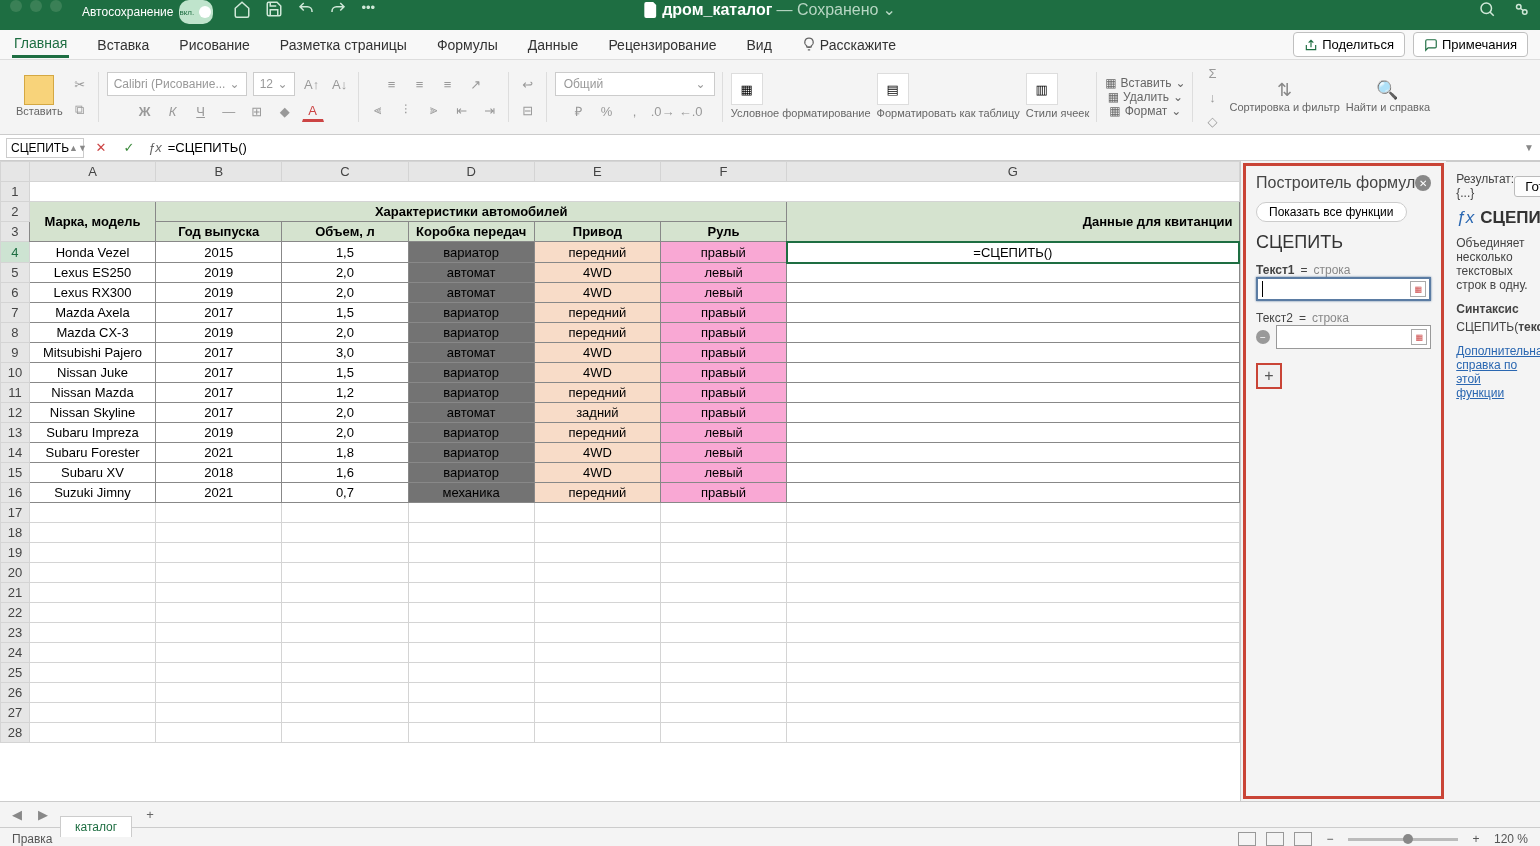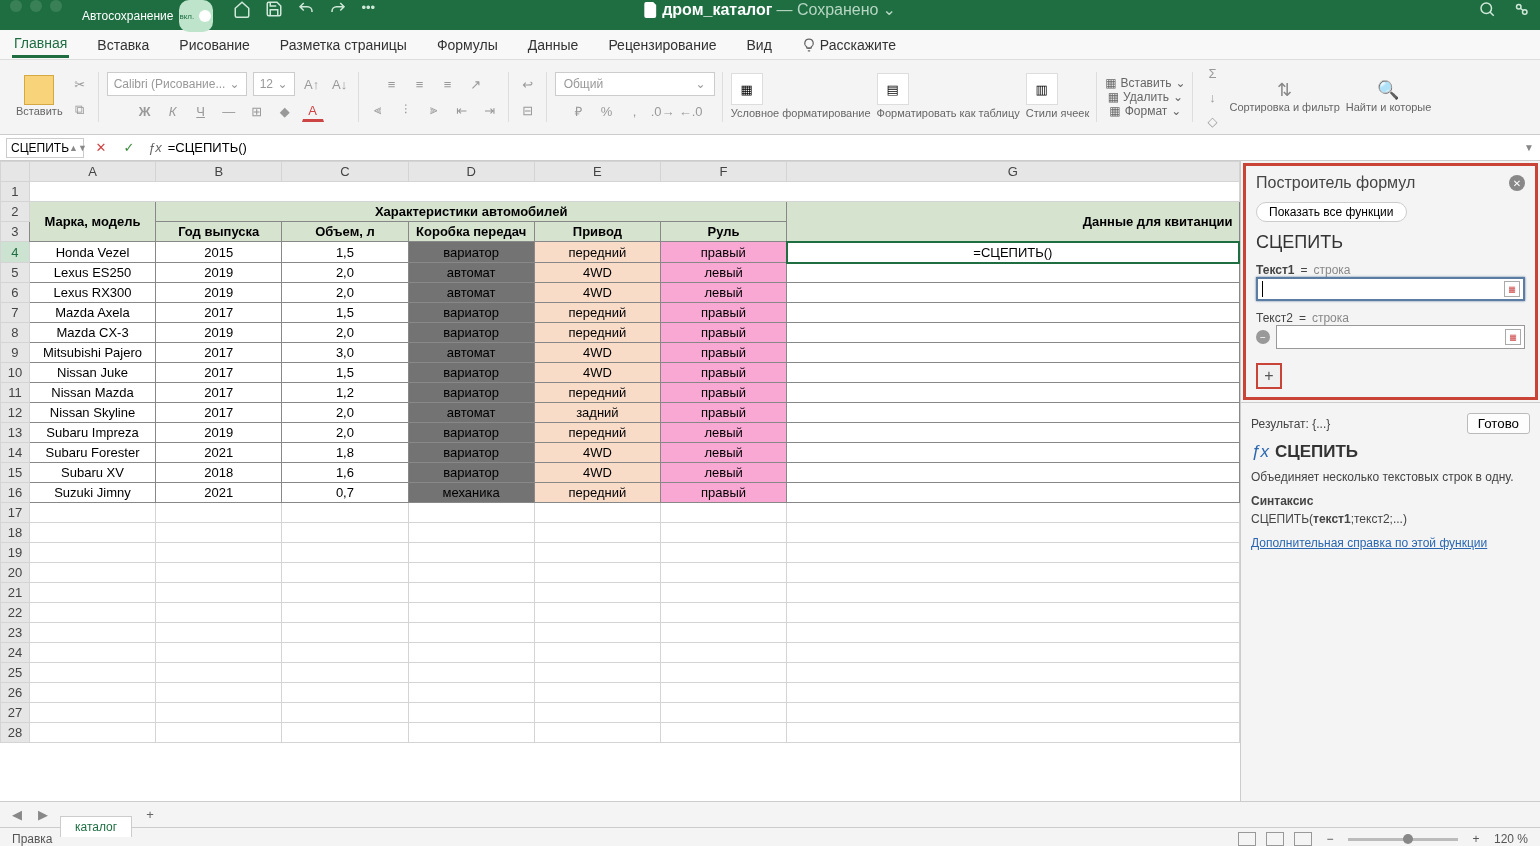--- a/index.html
+++ b/index.html
@@ -1,31 +1,31 @@
 <!DOCTYPE html>
 <html><head>
 <meta charset="utf-8">
 <style>
 * { margin: 0; padding: 0; box-sizing: border-box; font-family: -apple-system, "Segoe UI", sans-serif; }
 body { background: #f0f0f0; width: 1540px; height: 846px; overflow: hidden; font-size: 13px; }
 .titlebar { height: 30px; background: #1e6e42; display: flex; align-items: flex-start; padding: 0 10px; color: #fff; }
 .traffic { display: flex; gap: 8px; margin-right: 20px; }
 .tl { width: 12px; height: 12px; border-radius: 50%; background: #3a8056; }
 .autosave { display: flex; align-items: center; gap: 6px; font-size: 12px; }
-.toggle { width: 34px; height: 32px; background: #bfe4cc; border-radius: 10px; position: relative; font-size: 8px; color: #1e6e42; display: flex; align-items: center; }
+.toggle { width: 34px; height: 24px; background: #bfe4cc; border-radius: 10px; position: relative; font-size: 8px; color: #1e6e42; display: flex; align-items: center; }
 .toggle::after { content: ""; width: 12px; height: 12px; background: #fff; border-radius: 50%; position: absolute; right: 2px; }
 .title-center { position: absolute; left: 50%; transform: translateX(-50%); display: flex; align-items: center; gap: 4px; color: #fff; font-size: 16px; }
 .title-center .saved { color: #b6d6c2; }
 .qat { display: flex; align-items: center; gap: 14px; margin-left: 20px; }
 .qat-icon { width: 18px; height: 18px; color: #d0e8d8; }
 .title-right { margin-left: auto; display: flex; gap: 16px; }
 .ribbon-tabs { height: 30px; background: #f8f8f8; display: flex; align-items: center; padding: 0 12px; gap: 26px; border-bottom: 1px solid #ddd; }
 .ribbon-tab { font-size: 14px; color: #333; padding: 4px 2px; cursor: pointer; }
 .ribbon-tab.active { color: #1e6e42; border-bottom: 3px solid #1e6e42; font-weight: 500; }
-.tell-me { display: flex; align-items: center; gap: 4px; }
+.tell-me { display: flex; align-items: flex-start; gap: 4px; }
 .ribbon-right { margin-left: auto; display: flex; gap: 8px; }
 .ribbon-btn { border: 1px solid #c0c0c0; background: #fff; padding: 4px 10px; border-radius: 4px; font-size: 13px; display: flex; align-items: center; gap: 4px; cursor: pointer; }
 .ribbon { height: 75px; background: #f4f4f4; display: flex; align-items: stretch; padding: 4px 8px; border-bottom: 1px solid #ccc; }
 .rgroup { display: flex; flex-direction: column; align-items: center; justify-content: center; padding: 0 8px; position: relative; }
 .rgroup::after { content: ""; position: absolute; right: 0; top: 8px; bottom: 8px; width: 1px; background: #ddd; }
 .rgroup:last-child::after { display: none; }
 .rrow { display: flex; gap: 6px; align-items: center; }
 .rrow + .rrow { margin-top: 4px; }
 .font-sel { width: 140px; height: 24px; border: 1px solid #ccc; background: #fff; padding: 2px 6px; font-size: 12px; color: #999; display: flex; align-items: center; justify-content: space-between; }
 .size-sel { width: 42px; height: 24px; border: 1px solid #ccc; background: #fff; padding: 2px 6px; font-size: 12px; color: #999; display: flex; align-items: center; justify-content: space-between; }
@@ -52,21 +52,21 @@
 .sheet th.row { background: #e6e6e6; font-weight: normal; color: #444; width: 24px; }
 .sheet th.row.active { background: #cde3d2; color: #1e6e42; }
 .hdr-green { background: #d5e3cf; font-weight: bold; border: 1px solid #888 !important; }
 .hdr-green.main-hdr { vertical-align: middle; }
 .data-border td { border: 1px solid #888; }
 .col-d { background: #737373; }
 .col-e { background: #f8dcc8; }
 .col-f { background: #f9a8d4; }
 .active-cell { border: 2px solid #1e6e42 !important; text-align: left; padding-left: 4px; }
 .col-g-hdr { text-align: right !important; padding-right: 8px; }
-.side-panel { width: 300px; background: #f4f4f4; border-left: 1px solid #ccc; display: flex; flex-direction: column; }
+.side-panel { width: 300px; background: #f4f4f4; border-left: 1px solid #ccc; display: flex; flex-direction: row; }
 .sp-body { border: 3px solid #c94436; margin: 2px; flex-shrink: 0; padding: 8px 10px; display: flex; flex-direction: column; gap: 10px; background: #f4f4f4; }
 .sp-title { font-size: 16px; color: #444; display: flex; justify-content: space-between; align-items: center; }
 .sp-close { width: 16px; height: 16px; background: #888; border-radius: 50%; color: #fff; font-size: 10px; display: flex; align-items: center; justify-content: center; cursor: pointer; }
 .show-all { border: 1px solid #ccc; background: #fff; border-radius: 10px; padding: 2px 12px; font-size: 12px; width: fit-content; cursor: pointer; }
 .func-name { font-size: 18px; color: #333; }
 .arg-row { display: flex; align-items: center; gap: 6px; font-size: 12px; color: #444; }
 .arg-row b { font-weight: bold; }
 .arg-input { width: 100%; height: 24px; border: 1px solid #999; background: #fff; position: relative; display: flex; align-items: center; }
 .arg-input.focus { border: 2px solid #5b7ca3; box-shadow: 0 0 2px #5b7ca3; }
 .arg-input .ref-icon { position: absolute; right: 3px; width: 16px; height: 16px; background: #fff; border: 1px solid #aaa; font-size: 8px; display: flex; align-items: center; justify-content: center; color: #c44; }
@@ -164,20 +164,34 @@
   <span class="ribbon-tab">Формулы</span>
   <span class="ribbon-tab">Данные</span>
   <span class="ribbon-tab">Рецензирование</span>
   <span class="ribbon-tab">Вид</span>
   <span class="ribbon-tab tell-me">
     <svg width="14" height="14" fill="none" stroke="#666" stroke-width="2" viewBox="0 0 24 24">
         <path d="M9 18h6M10 22h4M12 2a7 7 0 00-4 12.9V17h8v-2.1A7 7 0 0012 2z"></path>
       </svg>
     <span>Расскажите</span>
   </span>
+  <div class="ribbon-right">
+    <button class="ribbon-btn">
+      <svg width="14" height="14" fill="none" stroke="#1e6e42" stroke-width="2" viewBox="0 0 24 24">
+          <path d="M4 12v8h16v-8M12 4v12M8 8l4-4 4 4"></path>
+        </svg>
+      <span>Поделиться</span>
+    </button>
+    <button class="ribbon-btn">
+      <svg width="14" height="14" fill="none" stroke="#1e6e42" stroke-width="2" viewBox="0 0 24 24">
+          <path d="M21 15a2 2 0 01-2 2H7l-4 4V5a2 2 0 012-2h14a2 2 0 012 2z"></path>
+        </svg>
+      <span>Примечания</span>
+    </button>
+  </div>
 </div>
 
 <div class="ribbon">
   <div class="rgroup">
     <div class="rrow">
       <div class="paste-big">
         <div class="paste-icon"></div>
         <span class="glabel">Вставить</span>
       </div>
       <div style="display:flex;flex-direction:column;gap:4px">
@@ -280,21 +294,21 @@
         <span class="micro">Σ</span>
         <span class="micro">↓</span>
         <span class="micro">◇</span>
       </div>
       <div style="text-align:center">
         <div style="font-size:18px;color:#888">⇅</div>
         <div class="glabel">Сортировка и фильтр</div>
       </div>
       <div style="text-align:center">
         <div style="font-size:18px;color:#888">🔍</div>
-        <div class="glabel">Найти и которые</div>
+        <div class="glabel">Найти и справка</div>
       </div>
     </div>
   </div>
 </div>
 
 <div class="formula-bar">
   <div class="name-box">
       <span>СЦЕПИТЬ</span>
       <span style="font-size:9px;color:#888">▲▼</span>
     </div>

